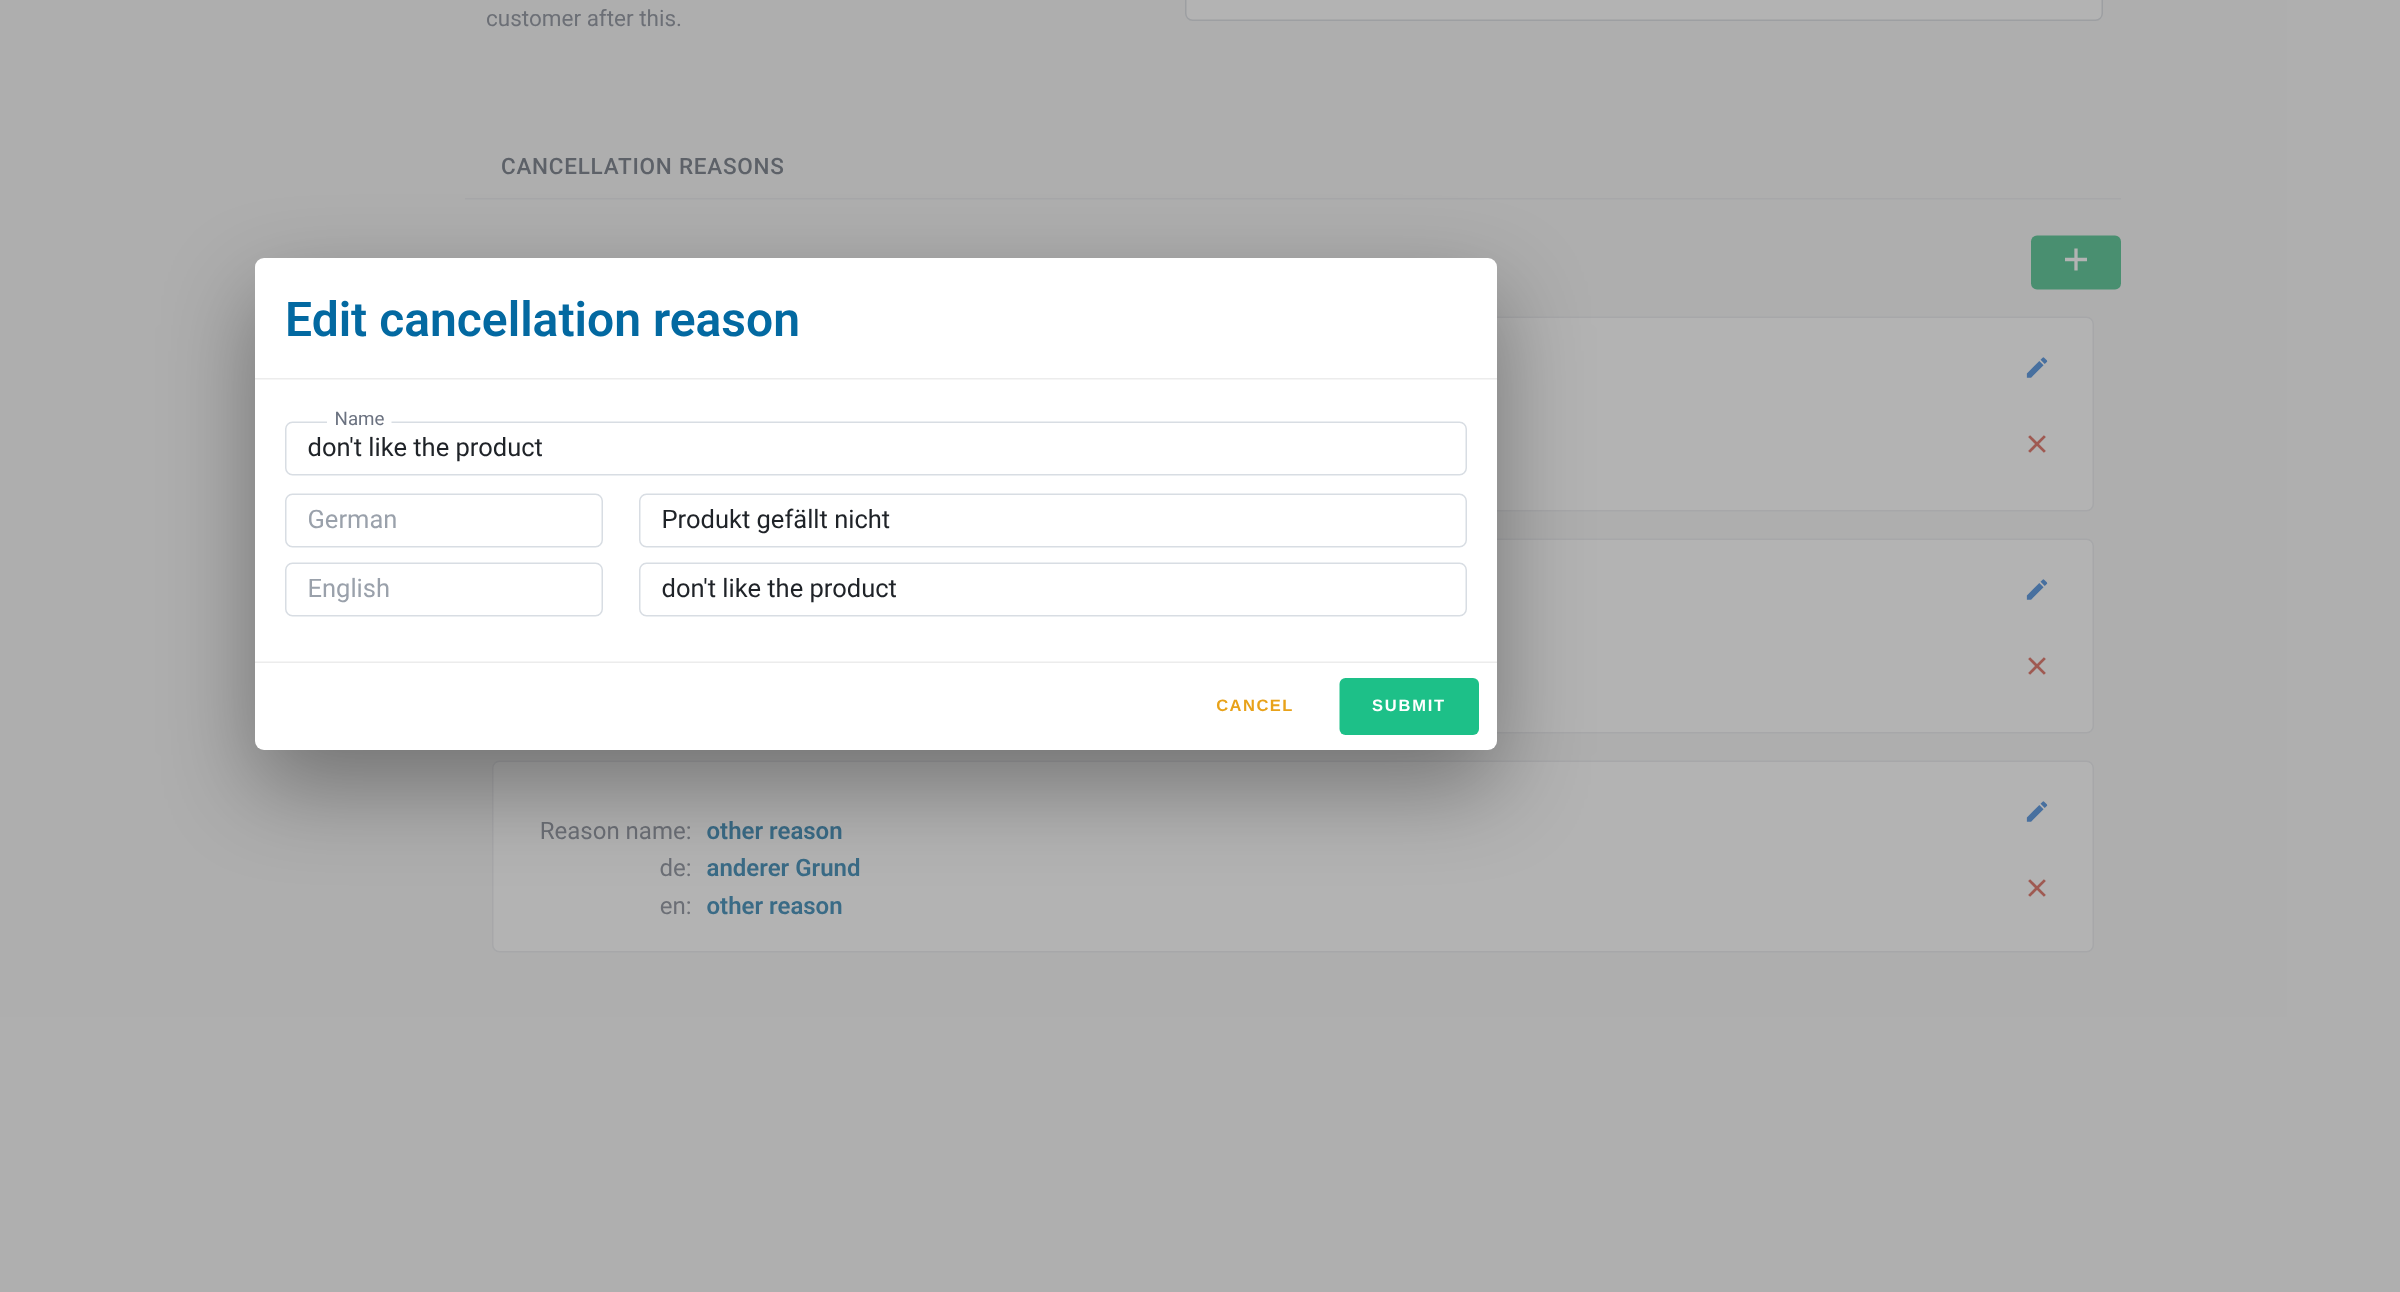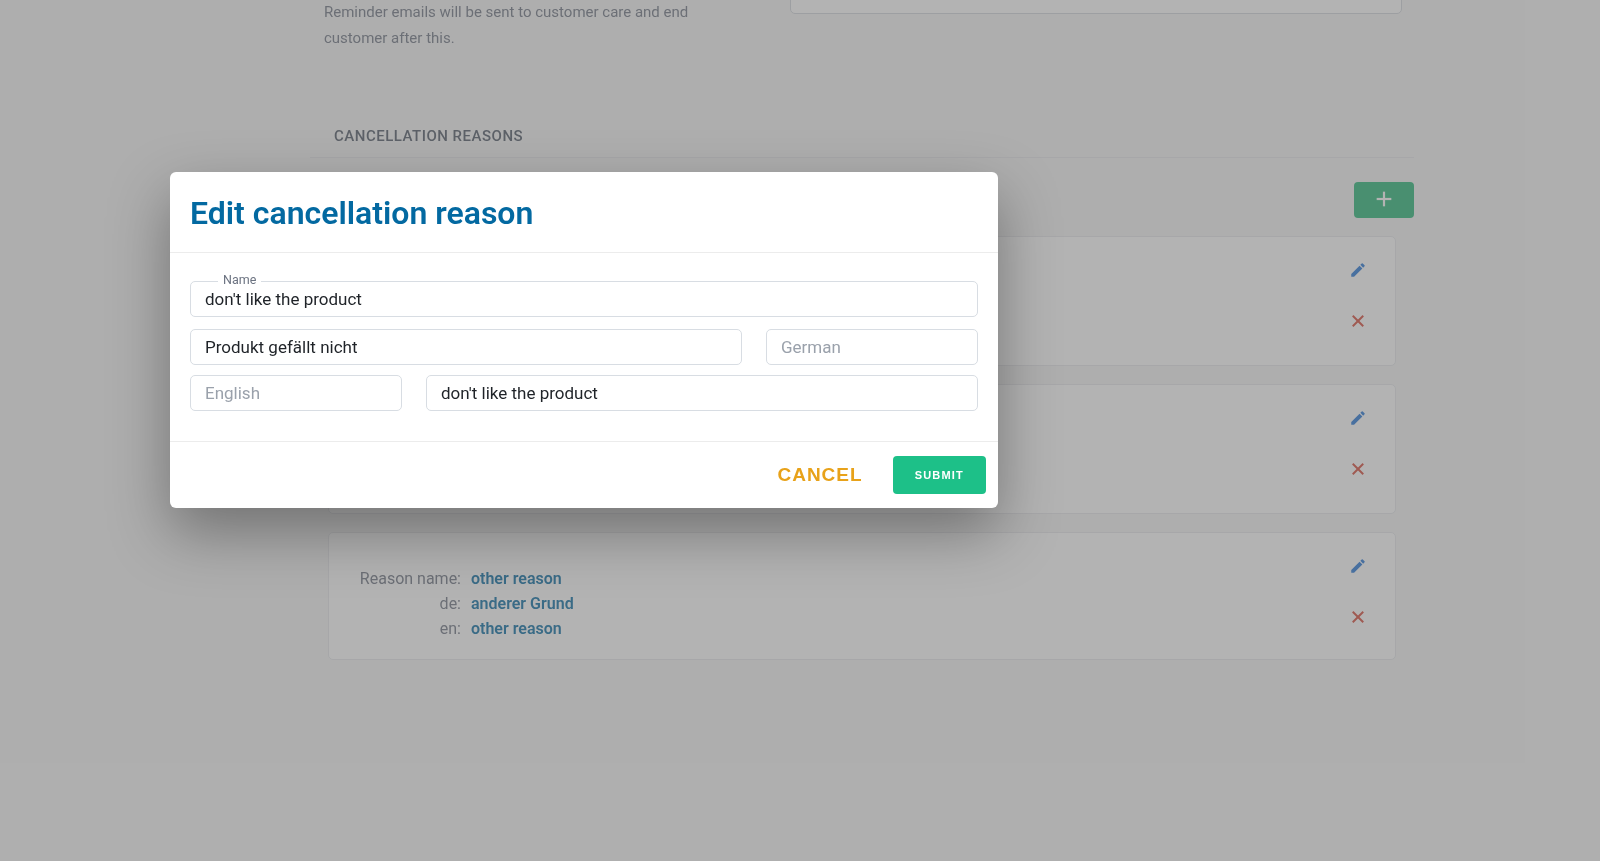--- a/index.html
+++ b/index.html
@@ -244,21 +244,21 @@
       display: flex;
       justify-content: flex-end;
       gap: 16px;
       align-items: center;
     }
 
     .btn-cancel {
       background: none;
       border: none;
       color: #e8a21a;
-      font-size: 19px;
+      font-size: 11px;
       font-weight: 600;
       letter-spacing: 1px;
       padding: 12px 14px;
       cursor: pointer;
     }
 
     .btn-submit {
       background: #1dc088;
       border: none;
       color: #fff;
@@ -270,21 +270,20 @@
       cursor: pointer;
     }
   </style>
 </head>
 <body>
 
 <div class="page">
 
   <div class="input-box-top"></div>
 
-  <p class="description-text">Reminder emails will be sent to customer care and end</p>
   <p class="description-text">customer after this.</p>
 
   <div class="section-header">CANCELLATION REASONS</div>
   <div class="divider"></div>
 
   <div class="section-title-row">
     <div class="section-title"></div>
     <button class="add-btn">
       <span>
         <svg viewBox="0 0 24 24" fill="none" stroke="#ffffff" stroke-width="2.4">
@@ -378,22 +377,22 @@
   <div class="dialog-header">
     <div class="dialog-title">Edit cancellation reason</div>
   </div>
   <div class="dialog-body">
     <div class="field-wrap">
       <span class="floating-label">Name</span>
       <input class="text-input" type="text" value="don't like the product" style="">
     </div>
 
     <div class="lang-row">
+      <input class="text-input lang-label-input" type="text" placeholder="German" style="">
       <input class="text-input lang-value-input" type="text" value="Produkt gefällt nicht" style="">
-      <input class="text-input lang-label-input" type="text" placeholder="German" style="">
     </div>
 
     <div class="lang-row">
       <input class="text-input lang-label-input" type="text" placeholder="English" style="">
       <input class="text-input lang-value-input" type="text" value="don't like the product" style="">
     </div>
   </div>
   <div class="dialog-footer">
     <button class="btn-cancel">CANCEL</button>
     <button class="btn-submit">SUBMIT</button>

